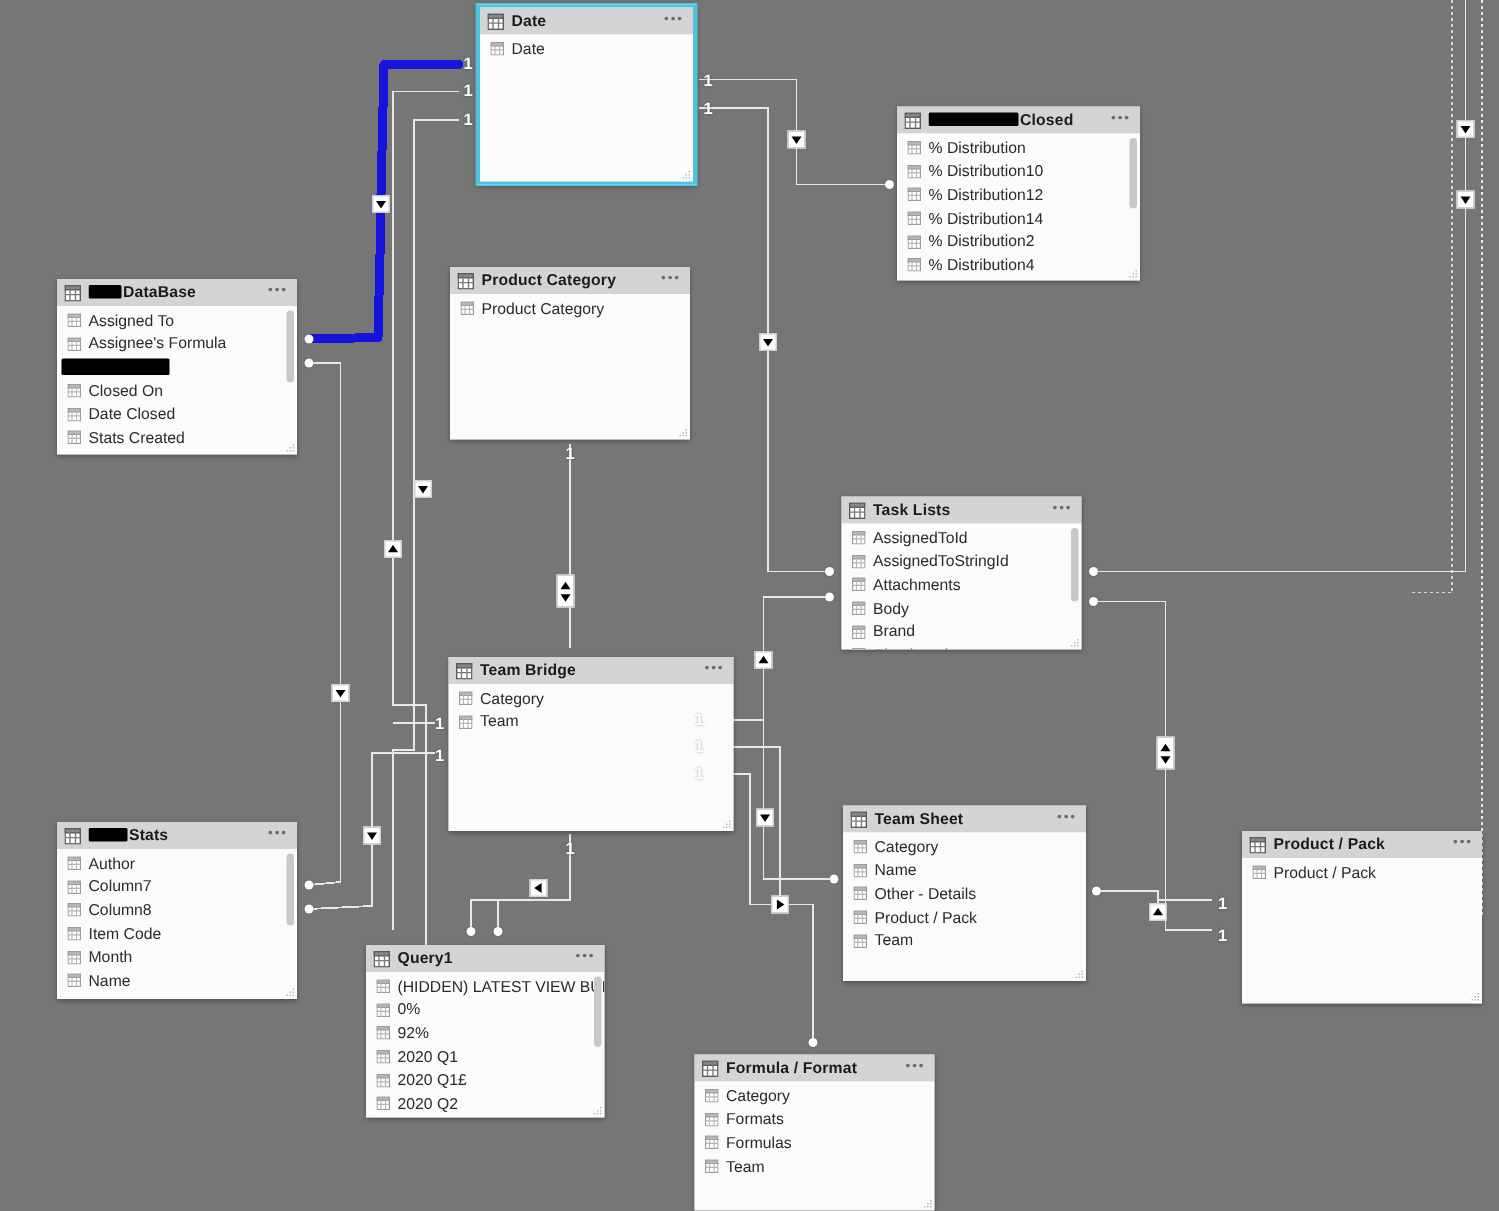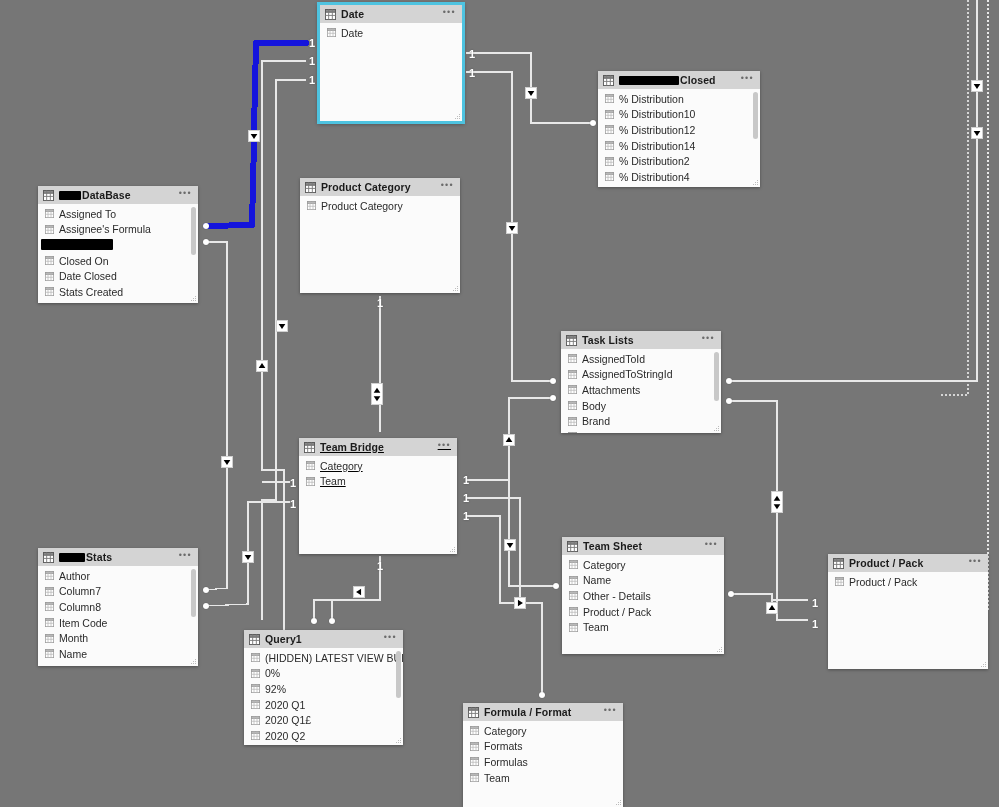--- a/index.html
+++ b/index.html
@@ -496,21 +496,21 @@
           <div class="resize-grip">
             <i style="right:0;bottom:0"></i>
             <i style="right:2px;bottom:0"></i>
             <i style="right:4px;bottom:0"></i>
             <i style="right:0;bottom:2px"></i>
             <i style="right:2px;bottom:2px"></i>
             <i style="right:0;bottom:4px"></i>
           </div>
         </div>
       </div>
-      <div class="tbl" style="left: 299px; top: 438px; width: 158px; height: 116px; text-decoration: underline;">
+      <div class="tbl" style="left: 299px; top: 438px; width: 190px; height: 116px;">
         <div class="tbl-header">
           <svg class="hdr-ico" viewBox="0 0 12 12">
             <rect x="0.5" y="0.5" width="11" height="11" fill="#ffffff" stroke="#5a5a5a"></rect>
             <rect x="0.5" y="0.5" width="11" height="3" fill="#8a8a8a" stroke="#5a5a5a"></rect>
             <line x1="4" y1="0.5" x2="4" y2="11.5" stroke="#7a7a7a"></line>
             <line x1="8" y1="0.5" x2="8" y2="11.5" stroke="#7a7a7a"></line>
             <line x1="0.5" y1="7" x2="11.5" y2="7" stroke="#7a7a7a"></line>
           </svg>
           <div class="tbl-title">Team Bridge</div>
           <div class="dots" style="font-size: 9px;">•••</div>

